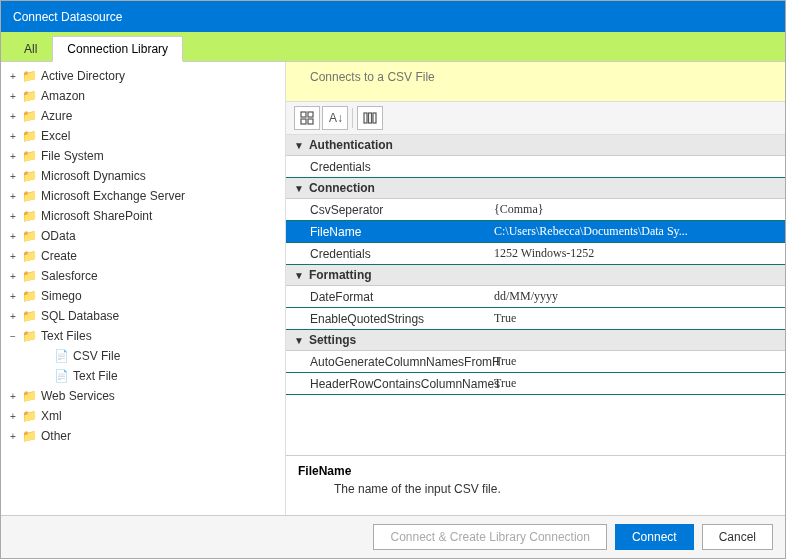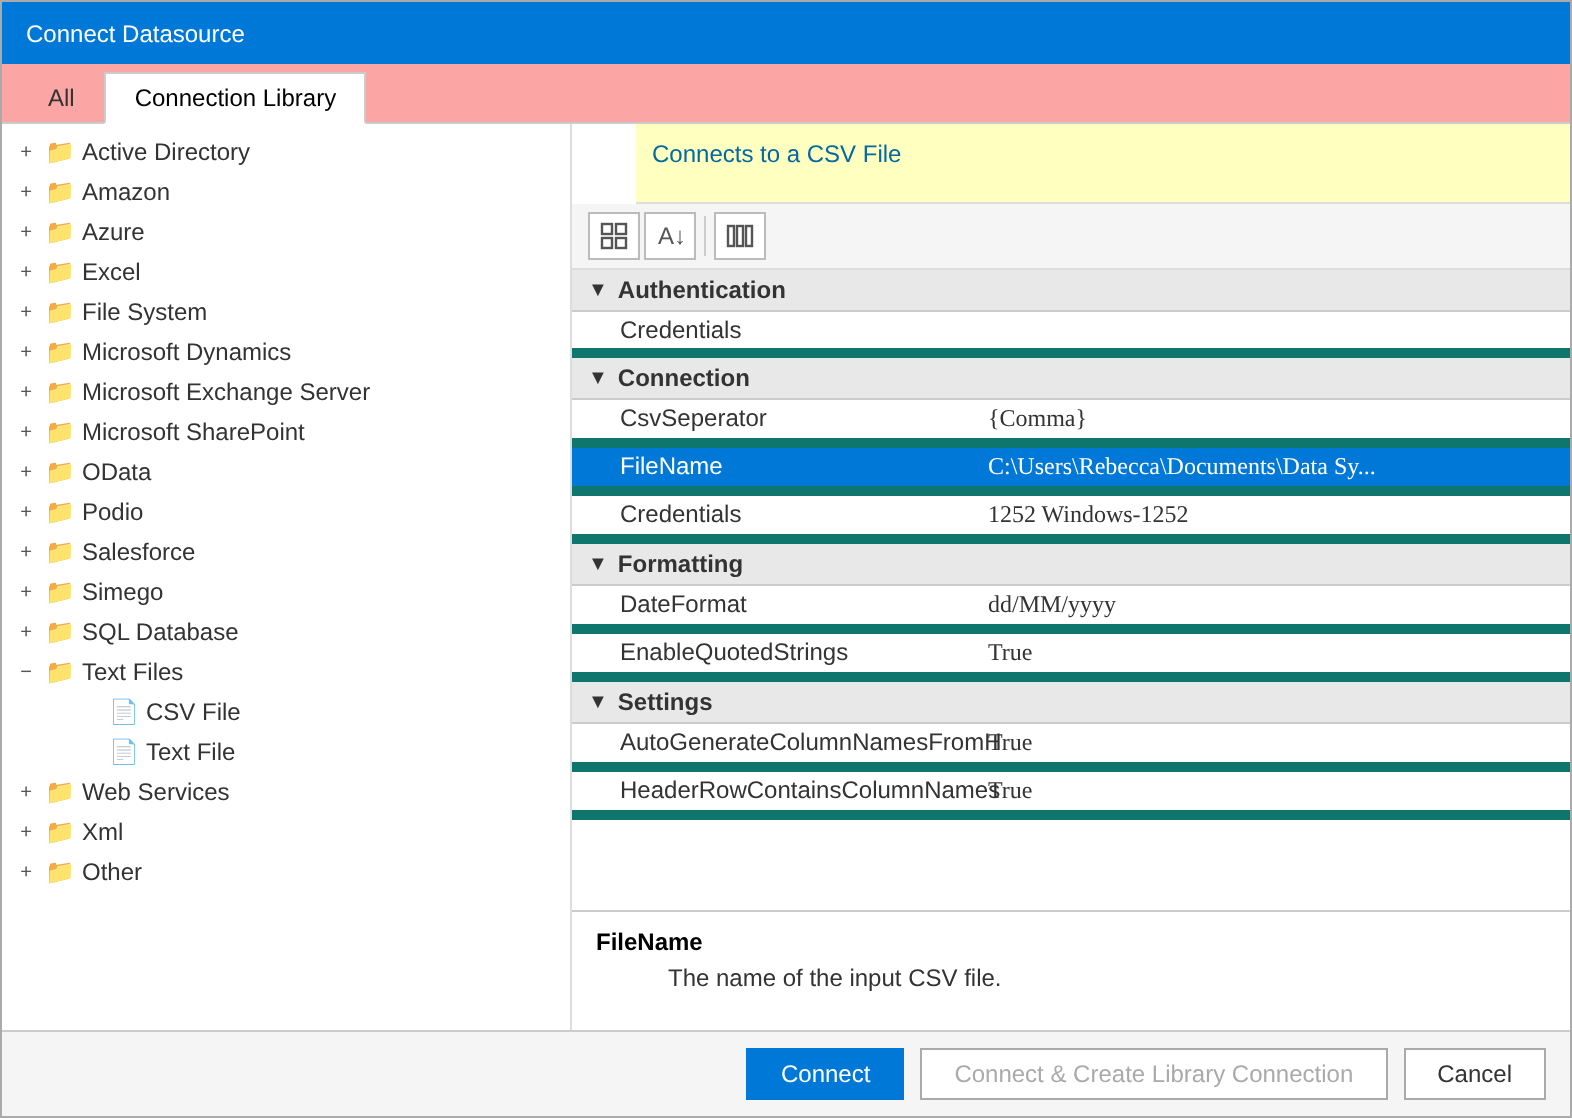--- a/index.html
+++ b/index.html
@@ -1,37 +1,37 @@
 <!DOCTYPE html>
 <html><head>
   <meta charset="utf-8">
   <style>
     * { box-sizing: border-box; margin: 0; padding: 0; font-family: 'Segoe UI', Arial, sans-serif; font-size: 12px; }
     body { background: #f0f0f0; display: flex; justify-content: center; align-items: center; width: 786px; height: 559px; overflow: hidden; }
     .dialog { width: 786px; height: 559px; background: #fff; border: 1px solid #aaa; display: flex; flex-direction: column; }
     .title-bar { background: #0078d7; color: #fff; padding: 8px 12px; font-size: 13px; font-weight: normal; }
-    .tabs-row { display: flex; border-bottom: 1px solid #ccc; background: #fca5a5; padding: 0 8px; padding-top: 4px; }
+    .tabs-row { display: flex; border-bottom: 1px solid #ccc; background: #bef264; padding: 0 8px; padding-top: 4px; }
     .tab { padding: 5px 14px; cursor: pointer; border: 1px solid transparent; border-bottom: none; font-size: 12px; color: #333; background: transparent; }
     .tab.active { background: #fff; border-color: #ccc; border-bottom: 1px solid #fff; margin-bottom: -1px; color: #000; }
     .content-area { display: flex; flex: 1; overflow: hidden; }
     .left-panel { width: 285px; border-right: 1px solid #ddd; overflow-y: auto; padding: 4px 0; background: #fff; }
     .tree-item { display: flex; align-items: center; padding: 2px 4px; cursor: pointer; color: #333; white-space: nowrap; }
     .tree-item .expand-icon { width: 16px; height: 16px; display: inline-flex; align-items: center; justify-content: center; color: #555; font-size: 10px; margin-right: 1px; }
     .tree-item .item-icon { width: 16px; height: 16px; display: inline-flex; align-items: center; justify-content: center; margin-right: 3px; }
     .tree-item .item-label { }
     .tree-indent1 { padding-left: 20px; }
     .right-panel { flex: 1; display: flex; flex-direction: column; overflow: hidden; }
-    .description-box { background: #ffffc0; border-bottom: 1px solid #ddd; padding: 8px 8px; min-height: 40px; font-size: 12px; color: #0369a1; margin-left: 32px; }
+    .description-box { background: #ffffc0; border-bottom: 1px solid #ddd; padding: 8px 24px; min-height: 40px; font-size: 12px; color: #737373; }
     .toolbar { display: flex; gap: 2px; padding: 4px 8px; border-bottom: 1px solid #ddd; background: #f5f5f5; align-items: center; }
     .toolbar-btn { width: 26px; height: 24px; border: 1px solid #bbb; background: #fff; cursor: pointer; display: flex; align-items: center; justify-content: center; font-size: 10px; }
     .toolbar-divider { width: 1px; height: 20px; background: #ccc; margin: 0 2px; }
     .properties-area { flex: 1; overflow-y: auto; background: #fff; }
     .prop-section-header { display: flex; align-items: center; background: #e8e8e8; padding: 3px 8px; font-weight: bold; color: #333; border-bottom: 1px solid #ccc; cursor: pointer; }
     .prop-section-header .chevron { margin-right: 5px; font-size: 10px; }
-    .prop-row { display: flex; border-bottom: 5px solid #0f766e; min-height: 22px; }
+    .prop-row { display: flex; align-items: center; border-bottom: 1px solid #0f766e; min-height: 22px; }
     .prop-row.selected { background: #0078d7; }
     .prop-row.selected .prop-name, .prop-row.selected .prop-value { color: #fff; }
     .prop-name { width: 200px; padding: 2px 8px 2px 24px; color: #333; flex-shrink: 0; }
     .prop-value { flex: 1; padding: 2px 8px; color: #333; overflow: hidden; text-overflow: ellipsis; white-space: nowrap; font-family: Liberation Serif, serif; }
     .detail-box { border-top: 1px solid #ccc; padding: 8px 12px; min-height: 60px; background: #fff; }
     .detail-box .detail-title { font-weight: bold; margin-bottom: 4px; }
     .detail-box .detail-desc { color: #333; margin-left: 36px; }
     .bottom-bar { display: flex; justify-content: flex-end; align-items: center; gap: 8px; padding: 8px 12px; border-top: 1px solid #ccc; background: #f5f5f5; }
     .btn { padding: 5px 16px; border: 1px solid #aaa; background: #fff; cursor: pointer; font-size: 12px; min-width: 70px; color: #333; }
     .btn:disabled { color: #aaa; cursor: not-allowed; }
@@ -105,21 +105,21 @@
         <span class="item-label">Microsoft SharePoint</span>
       </div>
       <div class="tree-item">
         <span class="expand-icon">+</span>
         <span class="item-icon folder-icon">📁</span>
         <span class="item-label">OData</span>
       </div>
       <div class="tree-item">
         <span class="expand-icon">+</span>
         <span class="item-icon folder-icon">📁</span>
-        <span class="item-label">Podio</span>
+        <span class="item-label">Create</span>
       </div>
       <div class="tree-item">
         <span class="expand-icon">+</span>
         <span class="item-icon folder-icon">📁</span>
         <span class="item-label">Salesforce</span>
       </div>
       <div class="tree-item">
         <span class="expand-icon">+</span>
         <span class="item-icon folder-icon">📁</span>
         <span class="item-label">Simego</span>
@@ -255,17 +255,17 @@
 
       <div class="detail-box">
         <div class="detail-title">FileName</div>
         <div class="detail-desc">The name of the input CSV file.</div>
       </div>
 
     </div>
   </div>
 
   <div class="bottom-bar">
+    <button class="btn" disabled="">Connect &amp; Create Library Connection</button>
     <button class="btn btn-primary">Connect</button>
-    <button class="btn" disabled="">Connect &amp; Create Library Connection</button>
     <button class="btn">Cancel</button>
   </div>
 </div>
 
 </body></html>

